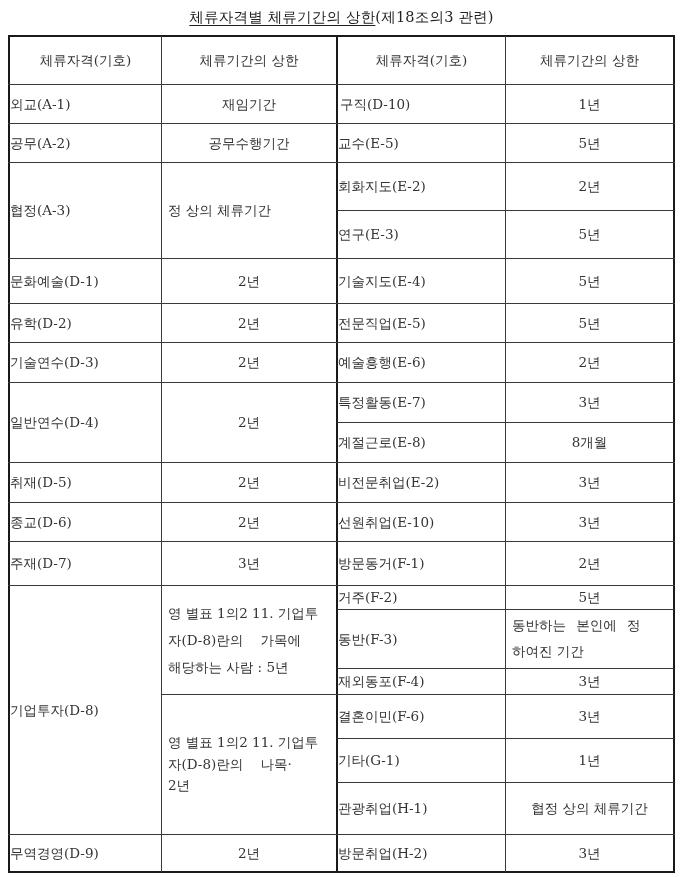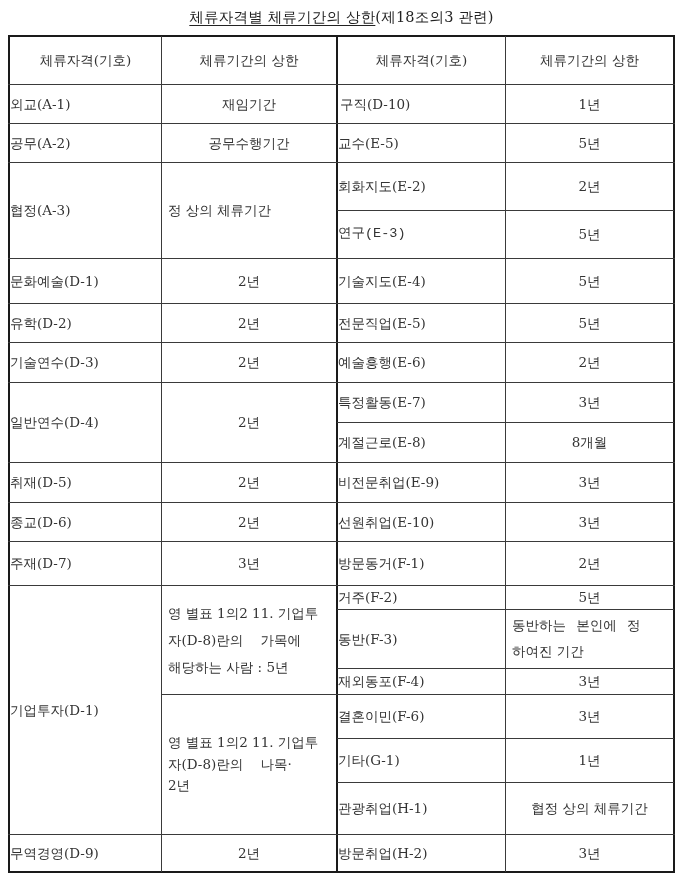--- a/index.html
+++ b/index.html
@@ -93,21 +93,21 @@
 
 <div class="cell l" style="left:10px; top:463px; width:151px; height:39px;">취재(D-5)</div>
 <div class="cell c" style="left:162px; top:463px; width:174px; height:39px;">2년</div>
 
 <div class="cell l" style="left:10px; top:503px; width:151px; height:38px;">종교(D-6)</div>
 <div class="cell c" style="left:162px; top:503px; width:174px; height:38px;">2년</div>
 
 <div class="cell l" style="left:10px; top:542px; width:151px; height:43px;">주재(D-7)</div>
 <div class="cell c" style="left:162px; top:542px; width:174px; height:43px;">3년</div>
 
-<div class="cell l" style="left:10px; top:586px; width:151px; height:248px;">기업투자(D-1)</div>
+<div class="cell l" style="left:10px; top:586px; width:151px; height:248px;">기업투자(D-8)</div>
 <div class="cell para loose" style="left:162px; top:586px; width:174px; height:108px;">
   <span>영 별표 1의2 11. 기업투</span>
   <span style="white-space:pre;">자(D-8)란의    가목에</span>
   <span>해당하는 사람 : 5년</span>
 </div>
 <div class="cell para mid" style="left:162px; top:695px; width:174px; height:139px;">
   <span>영 별표 1의2 11. 기업투</span>
   <span style="white-space:pre;">자(D-8)란의    나목·</span>
   <span>2년</span>
 </div>
@@ -117,39 +117,39 @@
 
 <div class="cell l" style="left:340px; top:85px; width:167px; height:38px;">구직(D-10)</div>
 <div class="cell c" style="left:506px; top:85px; width:167px; height:38px;">1년</div>
 
 <div class="cell l" style="left:338px; top:124px; width:167px; height:38px;">교수(E-5)</div>
 <div class="cell c" style="left:506px; top:124px; width:167px; height:38px;">5년</div>
 
 <div class="cell l" style="left:338px; top:163px; width:167px; height:47px;">회화지도(E-2)</div>
 <div class="cell c" style="left:506px; top:163px; width:167px; height:47px;">2년</div>
 
-<div class="cell l" style="left:338px; top:211px; width:167px; height:47px;font-family:Liberation Mono, monospace;">연구(E-3)</div>
+<div class="cell l" style="left:338px; top:211px; width:167px; height:47px;">연구(E-3)</div>
 <div class="cell c" style="left:506px; top:211px; width:167px; height:47px;">5년</div>
 
 <div class="cell l" style="left:338px; top:259px; width:167px; height:44px;">기술지도(E-4)</div>
 <div class="cell c" style="left:506px; top:259px; width:167px; height:44px;">5년</div>
 
 <div class="cell l" style="left:338px; top:304px; width:167px; height:38px;">전문직업(E-5)</div>
 <div class="cell c" style="left:506px; top:304px; width:167px; height:38px;">5년</div>
 
 <div class="cell l" style="left:338px; top:343px; width:167px; height:39px;">예술흥행(E-6)</div>
 <div class="cell c" style="left:506px; top:343px; width:167px; height:39px;">2년</div>
 
 <div class="cell l" style="left:338px; top:383px; width:167px; height:39px;">특정활동(E-7)</div>
 <div class="cell c" style="left:506px; top:383px; width:167px; height:39px;">3년</div>
 
 <div class="cell l" style="left:338px; top:423px; width:167px; height:39px;">계절근로(E-8)</div>
 <div class="cell c" style="left:506px; top:423px; width:167px; height:39px;">8개월</div>
 
-<div class="cell l" style="left:338px; top:463px; width:167px; height:39px;">비전문취업(E-9)</div>
+<div class="cell l" style="left:338px; top:463px; width:167px; height:39px;">비전문취업(E-2)</div>
 <div class="cell c" style="left:506px; top:463px; width:167px; height:39px;">3년</div>
 
 <div class="cell l" style="left:338px; top:503px; width:167px; height:38px;">선원취업(E-10)</div>
 <div class="cell c" style="left:506px; top:503px; width:167px; height:38px;">3년</div>
 
 <div class="cell l" style="left:338px; top:542px; width:167px; height:43px;">방문동거(F-1)</div>
 <div class="cell c" style="left:506px; top:542px; width:167px; height:43px;">2년</div>
 
 <div class="cell l" style="left:338px; top:586px; width:167px; height:23px;">거주(F-2)</div>
 <div class="cell c" style="left:506px; top:586px; width:167px; height:23px;">5년</div>

